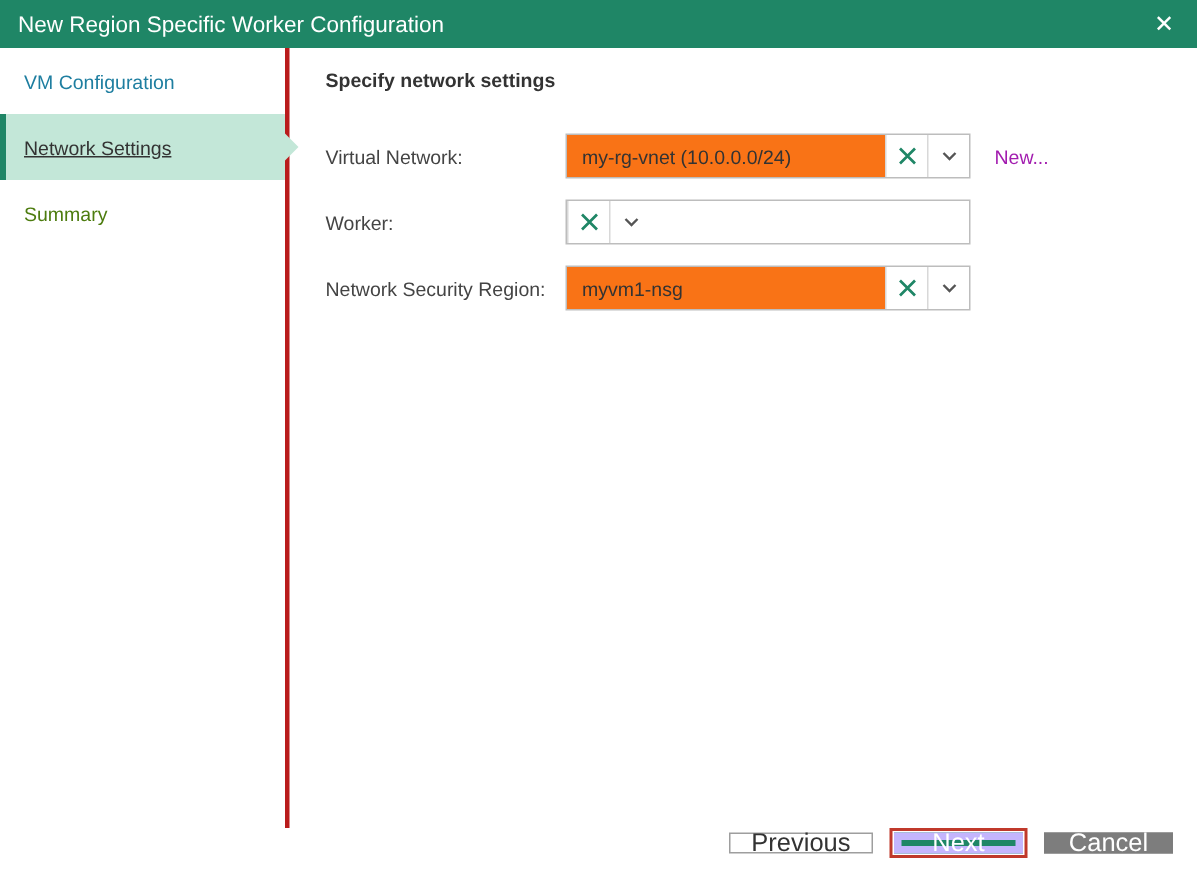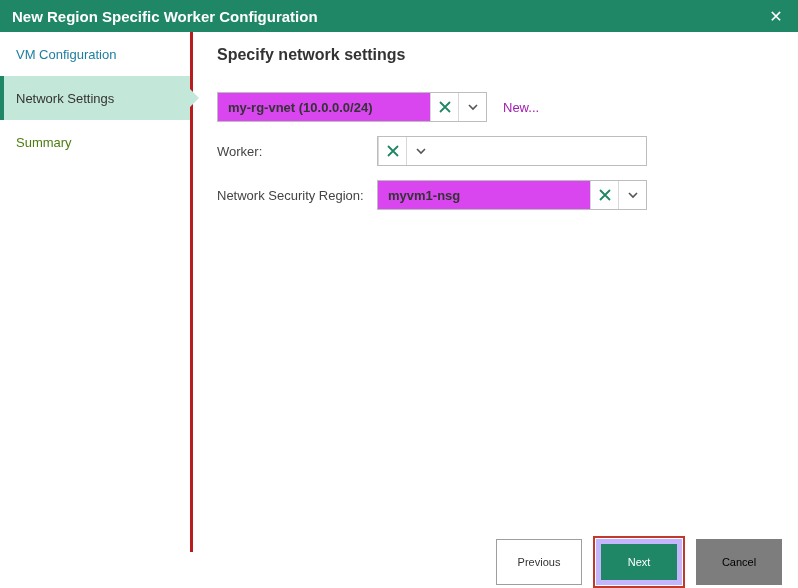--- a/index.html
+++ b/index.html
@@ -14,21 +14,21 @@
   }
   .titlebar {
     background: #1f8666;
     color: #fff;
     height: 32px;
     display: flex;
     align-items: center;
     justify-content: space-between;
     padding: 0 12px;
   }
-  .titlebar .title { font-size: 15px; font-weight: 700; }
+  .titlebar .title { font-size: 15px; font-weight: 400; }
   .titlebar .close {
     font-size: 16px; cursor: pointer; width: 20px; text-align: center;
   }
   .body {
     display: flex;
     height: 520px;
   }
   .sidebar {
     width: 193px;
     border-right: 3px solid #b91c1c;
@@ -40,20 +40,21 @@
     align-items: center;
     padding-left: 16px;
     color: #4d7c0f;
     cursor: pointer;
   }
   .sidebar .step.completed { color: #1e7ea0; }
   .sidebar .step.active {
     background: #c3e7d8;
     color: #333;
     position: relative;
+    text-decoration: underline;
   }
   .sidebar .step.active::before {
     content: "";
     position: absolute;
     left: 0; top: 0; bottom: 0;
     width: 4px;
     background: #1f8666;
   }
   .sidebar .step.active::after {
     content: "";
@@ -64,21 +65,21 @@
     width: 0; height: 0;
     border-top: 9px solid transparent;
     border-bottom: 9px solid transparent;
     border-left: 9px solid #c3e7d8;
   }
   .main {
     flex: 1;
     padding: 14px 24px 0 24px;
   }
   .main h2 {
-    font-size: 16px;
+    font-size: 13px;
     font-weight: 700;
     color: #333;
     margin-bottom: 28px;
   }
   .form-row {
     display: flex;
     align-items: center;
     margin-bottom: 14px;
   }
   .form-row .label {
@@ -90,22 +91,21 @@
     width: 270px;
     height: 30px;
     border: 1px solid #bdbdbd;
   }
   .combo .value {
     flex: 1;
     padding: 0 10px;
     display: flex;
     align-items: center;
     color: #333;
-    background: #d946ef;
-    font-weight: bold;
+    background: #f97316;
   }
   .combo .btn {
     width: 28px;
     display: flex;
     align-items: center;
     justify-content: center;
     border-left: 1px solid #d8d8d8;
     cursor: pointer;
     background: #fff;
   }
@@ -117,43 +117,43 @@
   }
   .footer {
     height: 36px;
     display: flex;
     justify-content: flex-end;
     align-items: center;
     padding: 0 16px 16px 16px;
     gap: 14px;
   }
   .button {
-    height: 46px;
+    height: 14px;
     min-width: 86px;
     padding: 0 14px;
     display: inline-flex;
     align-items: center;
     justify-content: center;
-    font-size: 11px;
+    font-size: 17px;
     cursor: pointer;
     border: 1px solid #9e9e9e;
     background: #fff;
     color: #333;
   }
   .button.primary {
     background: #1f8666;
     border: 5px solid #c4b5fd;
     color: #fff;
     outline: 2px solid #c0392b;
     outline-offset: 1px;
   }
   .button.secondary {
     background: #7d7d7d;
     border: 1px solid #7d7d7d;
-    color: #000000;
+    color: #ffffff;
   }
 </style>
 </head>
 <body>
 
 <div class="titlebar">
   <span class="title">New Region Specific Worker Configuration</span>
   <span class="close">✕</span>
 </div>
 
@@ -167,20 +167,21 @@
     </div>
     <div class="step">
       <span>Summary</span>
     </div>
   </div>
 
   <div class="main">
     <h2>Specify network settings</h2>
 
     <div class="form-row">
+      <div class="label">Virtual Network:</div>
       <div class="combo">
         <div class="value">my-rg-vnet (10.0.0.0/24)</div>
         <div class="btn">
           <svg width="14" height="14" viewBox="0 0 14 14">
               <path d="M2 2 L12 12 M12 2 L2 12" stroke="#1f8666" stroke-width="1.8" fill="none"></path>
             </svg>
         </div>
         <div class="btn">
           <svg width="12" height="12" viewBox="0 0 12 12">
               <path d="M2 4 L6 8 L10 4" stroke="#555" stroke-width="1.6" fill="none"></path>

